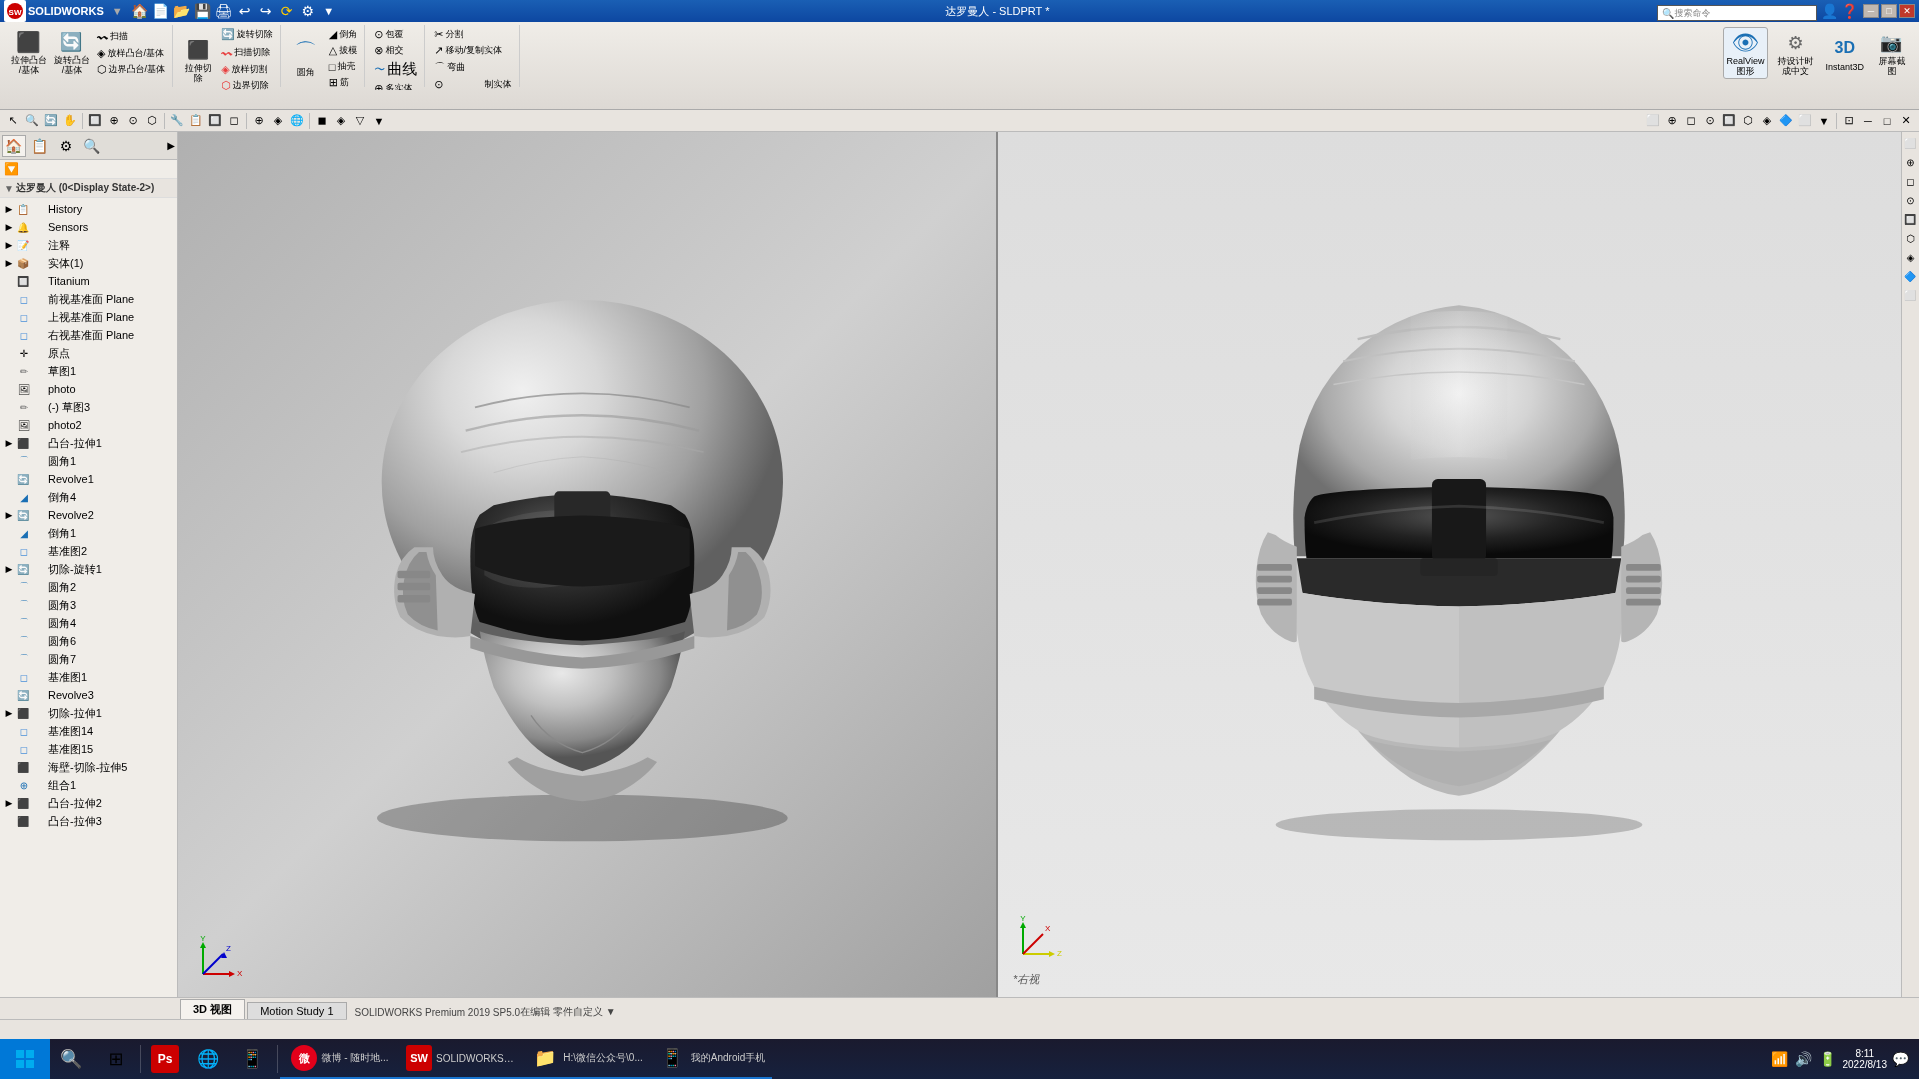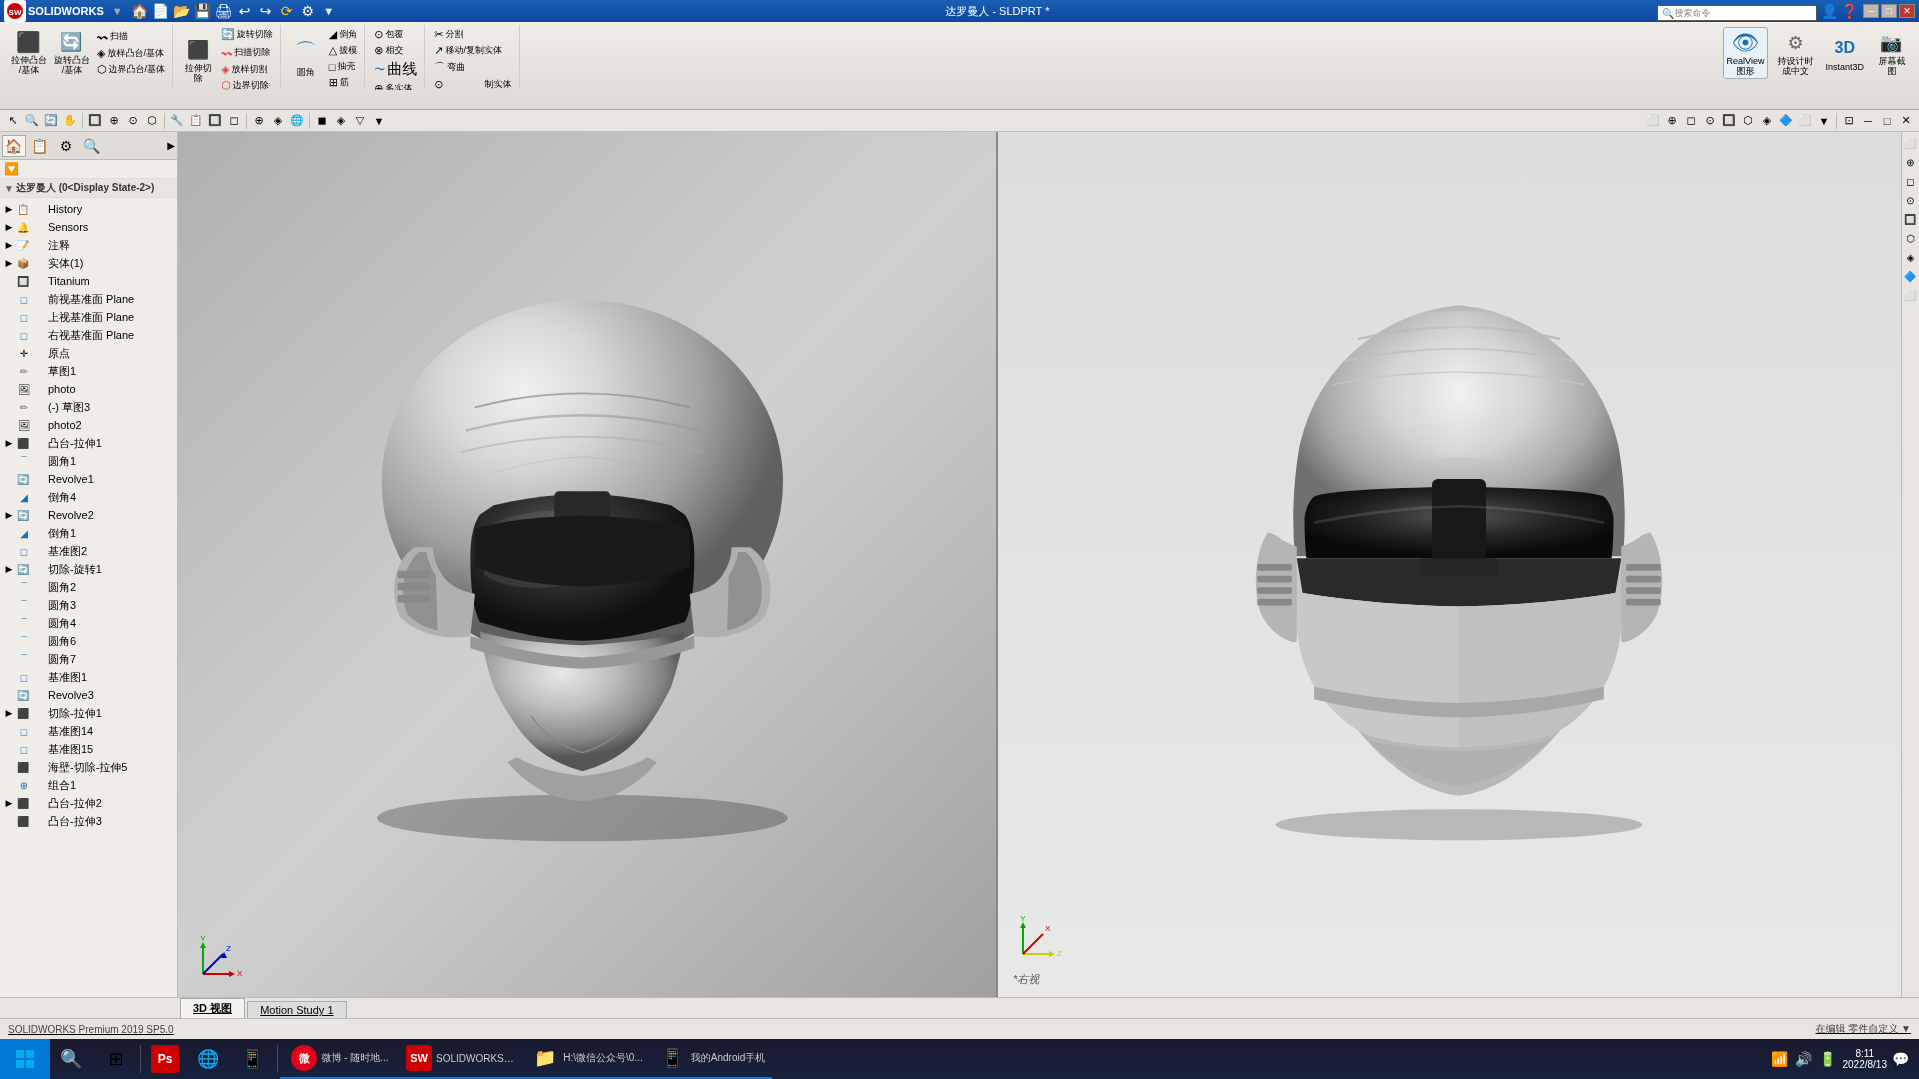--- a/index.html
+++ b/index.html
@@ -218,22 +218,20 @@
     
     #statusbar {
       position: absolute;
       bottom: 0;
       left: 0;
       right: 0;
       height: 50px;
       background: #e8e4df;
       border-top: 1px solid #bbb;
       display: flex;
-      flex-direction: column;
-      text-decoration: underline;
     }
     #status-tabs {
       height: 22px;
       display: flex;
       align-items: flex-end;
       padding-left: 180px;
       gap: 2px;
       border-bottom: 1px solid #bbb;
     }
     .status-tab {

